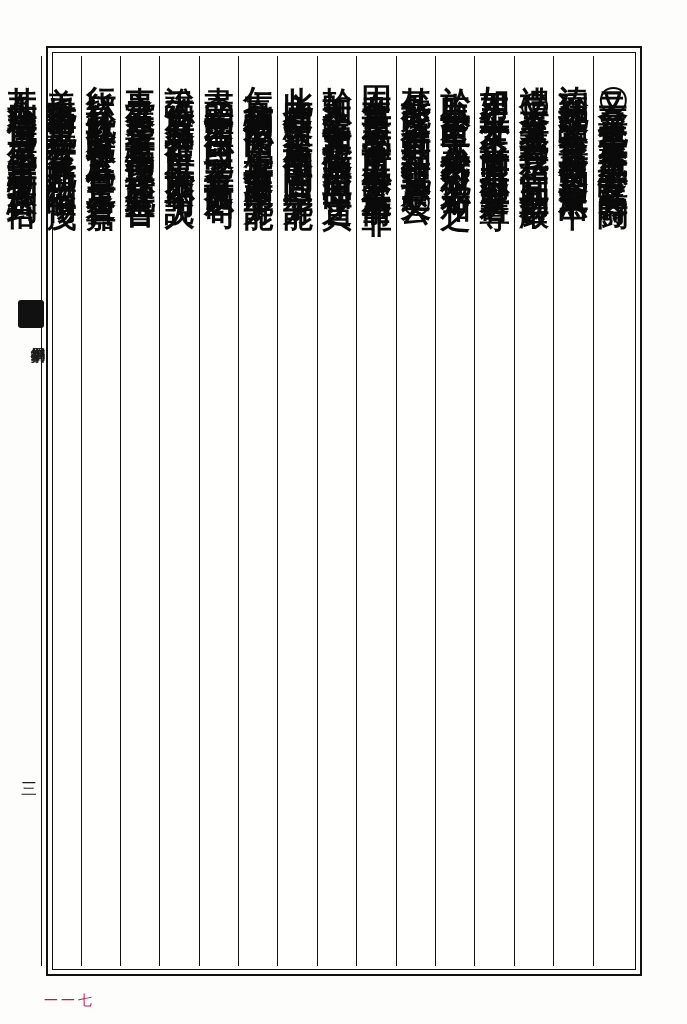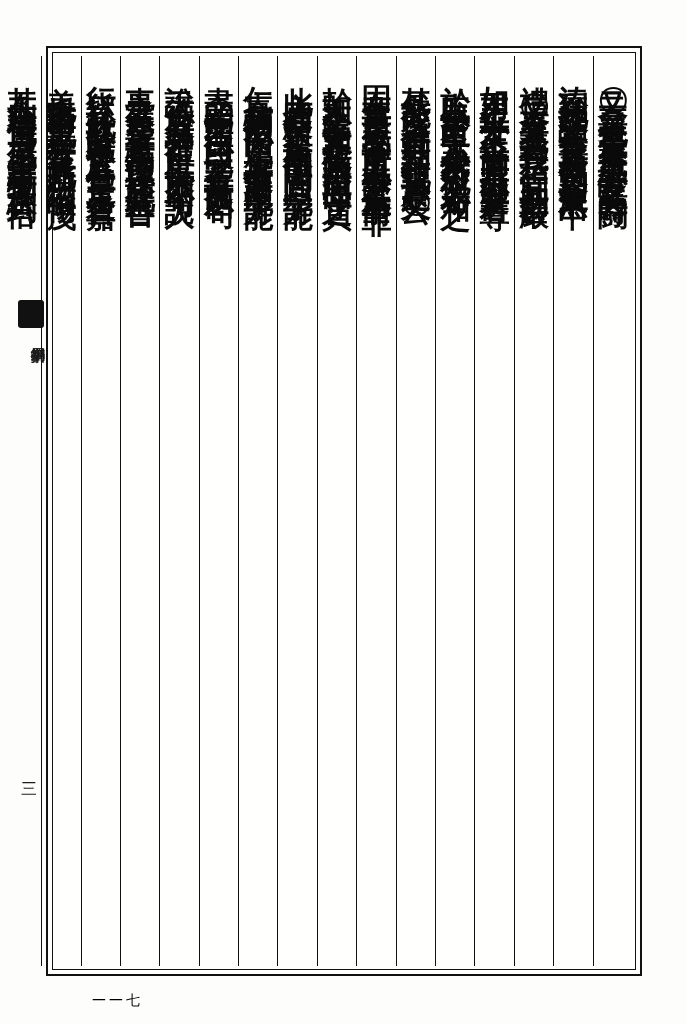--- a/index.html
+++ b/index.html
@@ -112,22 +112,21 @@
     text-orientation: upright;
     font-size: 16px;
     color: #1a1a1a;
   }
   #footer-marks {
     position: absolute;
     left: 44px;
     top: 992px;
     font-size: 14px;
     letter-spacing: 3px;
-    color: #000000;
-    margin-left: 48px;
+    color: #be185d;
   }
 </style>
 </head>
 <body>
 
 <div id="page">
 
   <div id="seal"></div>
   <div id="margin-note">御纂周易折中</div>
   <div id="page-number">三</div>

